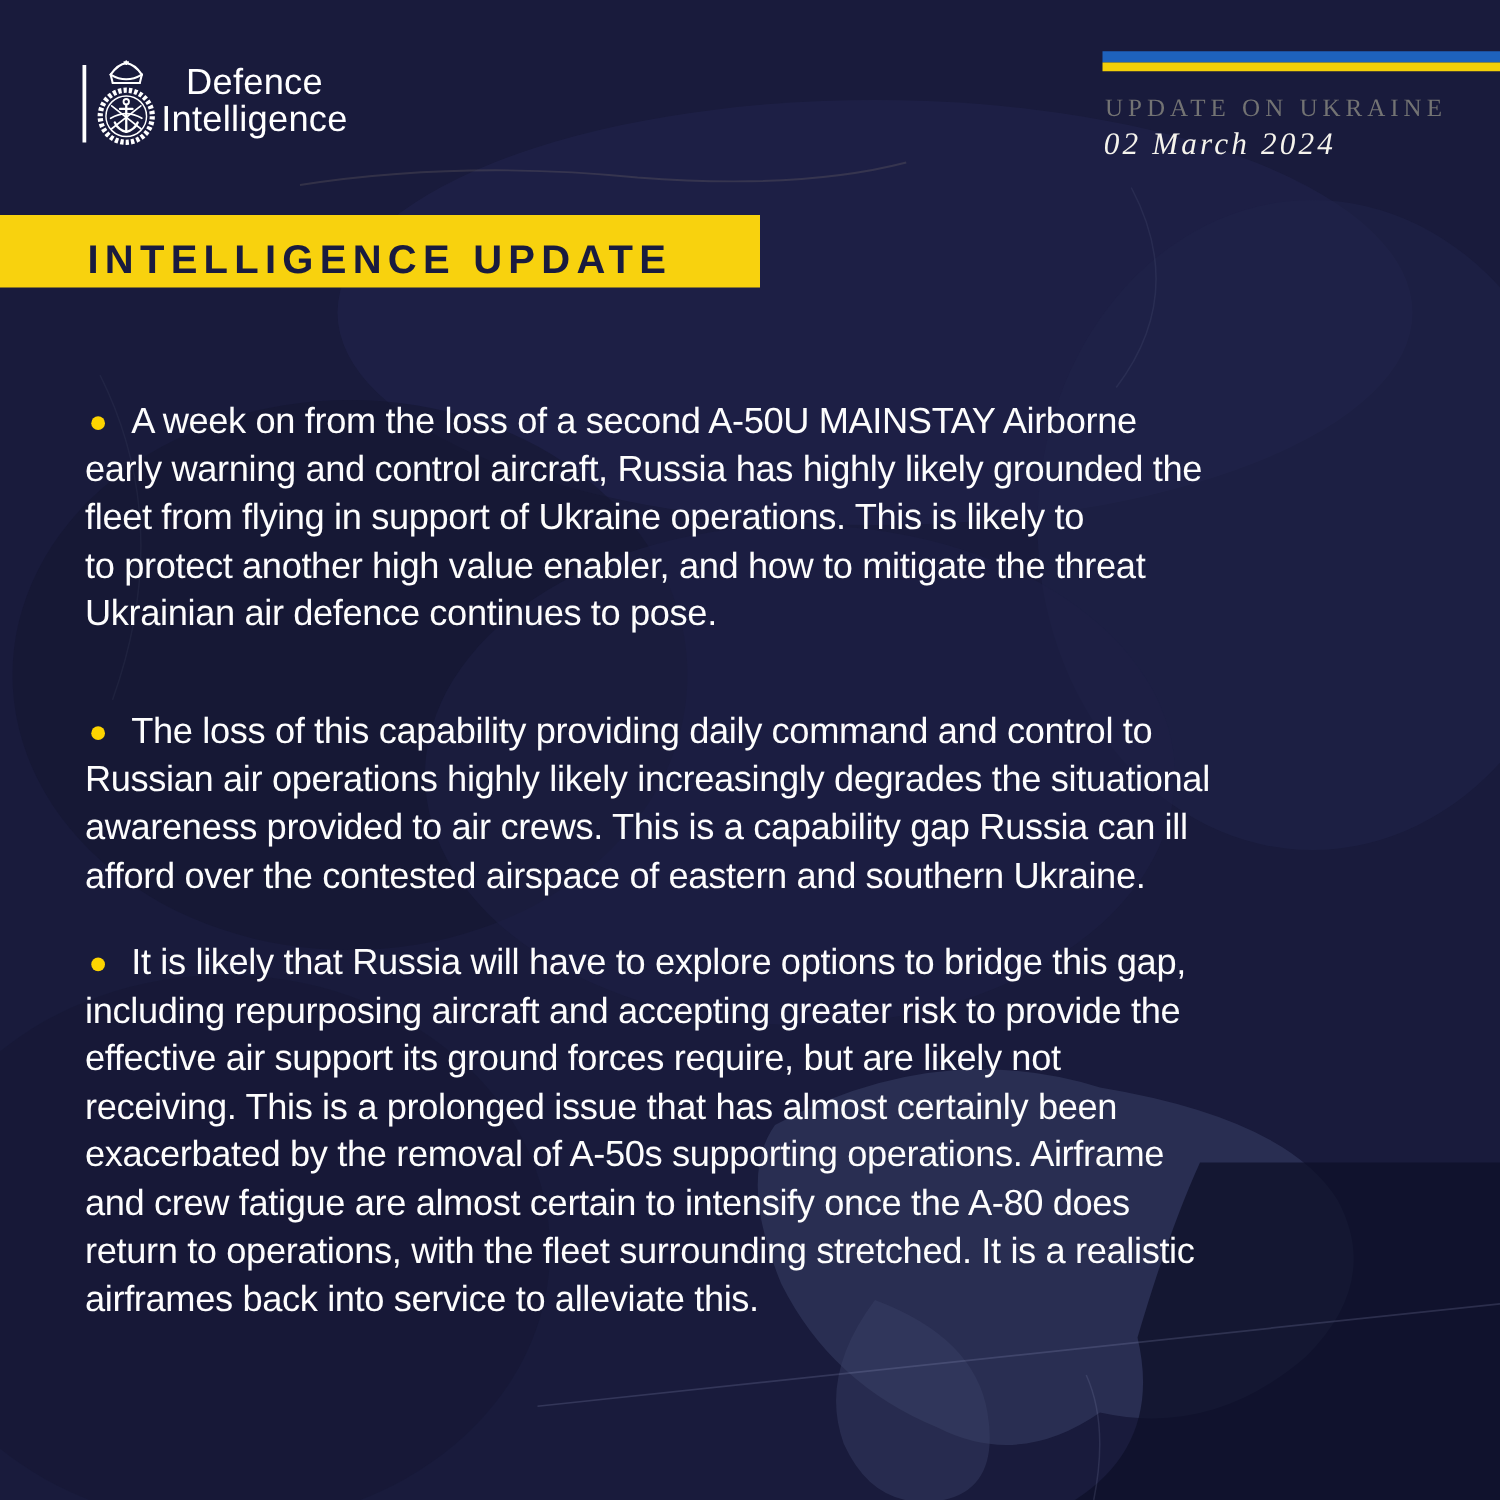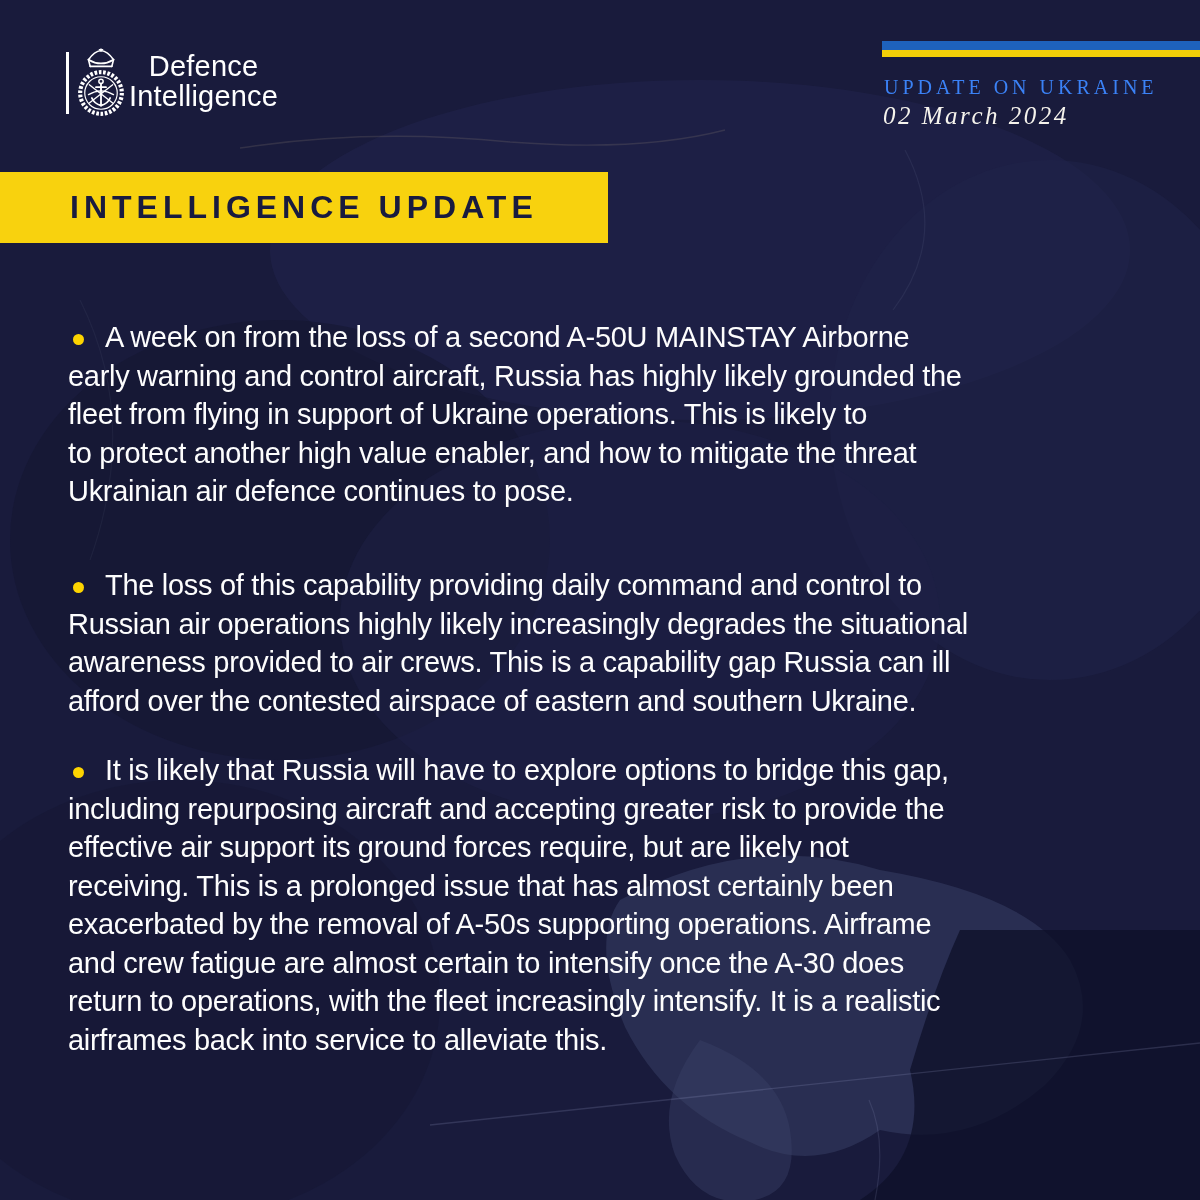--- a/index.html
+++ b/index.html
@@ -8,28 +8,28 @@
   .canvas{position:absolute;inset:0;width:1200px;height:1200px;}
   .map-bg{position:absolute;inset:0;z-index:0;}
   
   .logo-bar{position:absolute;left:66px;top:52px;width:3px;height:62px;background:#ffffff;z-index:2;}
   .crest{position:absolute;left:76px;top:48px;width:50px;height:70px;z-index:2;}
   .org-name{position:absolute;left:129px;top:51px;z-index:2;color:#ffffff;
             font-size:29px;line-height:30px;font-weight:400;letter-spacing:0.2px;text-align:center;}
   .flag-chip{position:absolute;left:882px;top:41px;width:318px;height:16px;z-index:2;}
   .flag-chip .b{height:9px;background:#1e62bd;}
   .flag-chip .y{height:7px;background:#f3cf08;}
-  .kicker{position:absolute;left:884px;top:76px;z-index:2;color:#3b82f6;
+  .kicker{position:absolute;left:884px;top:76px;z-index:2;color:#737373;
           font-family:"Liberation Serif",serif;font-size:20px;letter-spacing:4px;
           font-weight:400;white-space:nowrap;text-align:center;}
   .date{position:absolute;left:883px;top:102px;z-index:2;color:#f5f3ec;
         font-family:"Liberation Serif",serif;font-style:italic;font-size:25px;
         letter-spacing:2.5px;white-space:nowrap;}
   
-  .banner{position:absolute;left:0;top:172px;width:608px;height:71px;background:#f8d20e;z-index:2;}
+  .banner{position:absolute;left:0;top:172px;width:608px;height:58px;background:#f8d20e;z-index:2;}
   .banner-label{position:absolute;left:70px;top:0;line-height:71px;color:#191b3f;
                 font-size:32px;font-weight:700;letter-spacing:5px;white-space:nowrap;}
   
   .body-text{position:absolute;left:68px;z-index:2;color:#fdfdfd;
              font-size:29px;line-height:38.5px;letter-spacing:-0.3px;}
   .para .line{white-space:nowrap;}
   .dot{display:inline-block;width:11px;height:11px;border-radius:50%;
        background:#fdd400;margin:0 21px 2px 5px;}
   #para-1{top:318px;}
   #para-2{top:566px;}
@@ -107,18 +107,18 @@
     <div class="line">awareness provided to air crews. This is a capability gap Russia can ill</div>
     <div class="line">afford over the contested airspace of eastern and southern Ukraine.</div>
   </div>
 
   <div class="body-text para" id="para-3">
     <div class="line"><span class="dot"></span><span>It is likely that Russia will have to explore options to bridge this gap,</span></div>
     <div class="line">including repurposing aircraft and accepting greater risk to provide the</div>
     <div class="line">effective air support its ground forces require, but are likely not</div>
     <div class="line">receiving. This is a prolonged issue that has almost certainly been</div>
     <div class="line">exacerbated by the removal of A-50s supporting operations. Airframe</div>
-    <div class="line">and crew fatigue are almost certain to intensify once the A-30 does</div>
-    <div class="line">return to operations, with the fleet increasingly intensify. It is a realistic</div>
+    <div class="line">and crew fatigue are almost certain to intensify once the A-80 does</div>
+    <div class="line">return to operations, with the fleet surrounding stretched. It is a realistic</div>
     <div class="line">airframes back into service to alleviate this.</div>
   </div>
 
 </div>
 
 </body></html>

